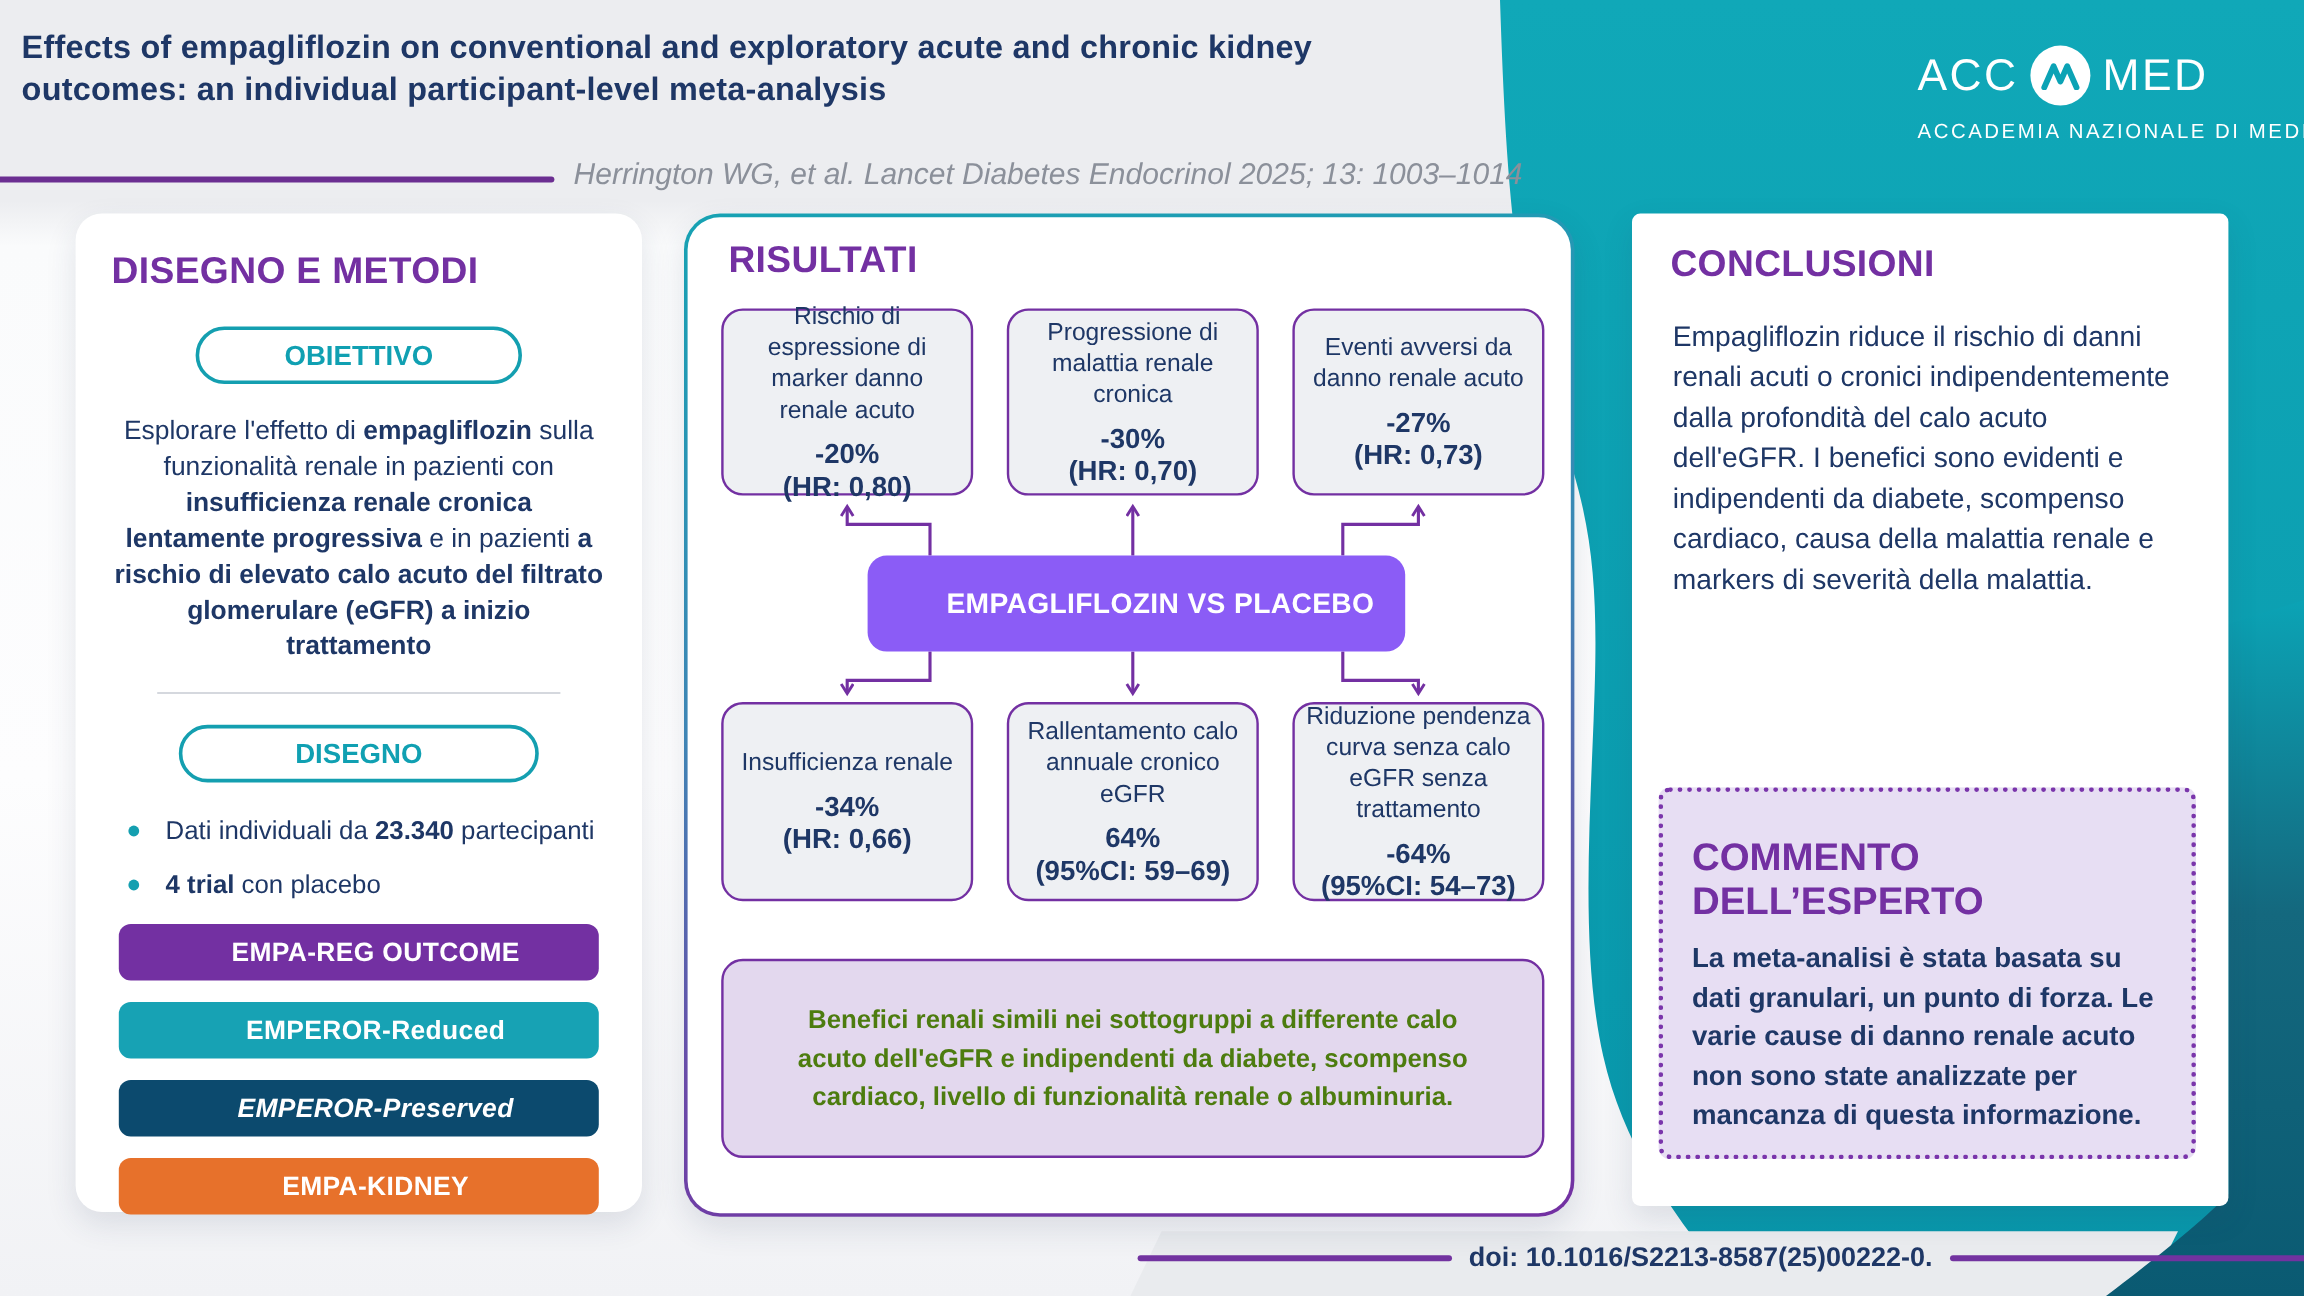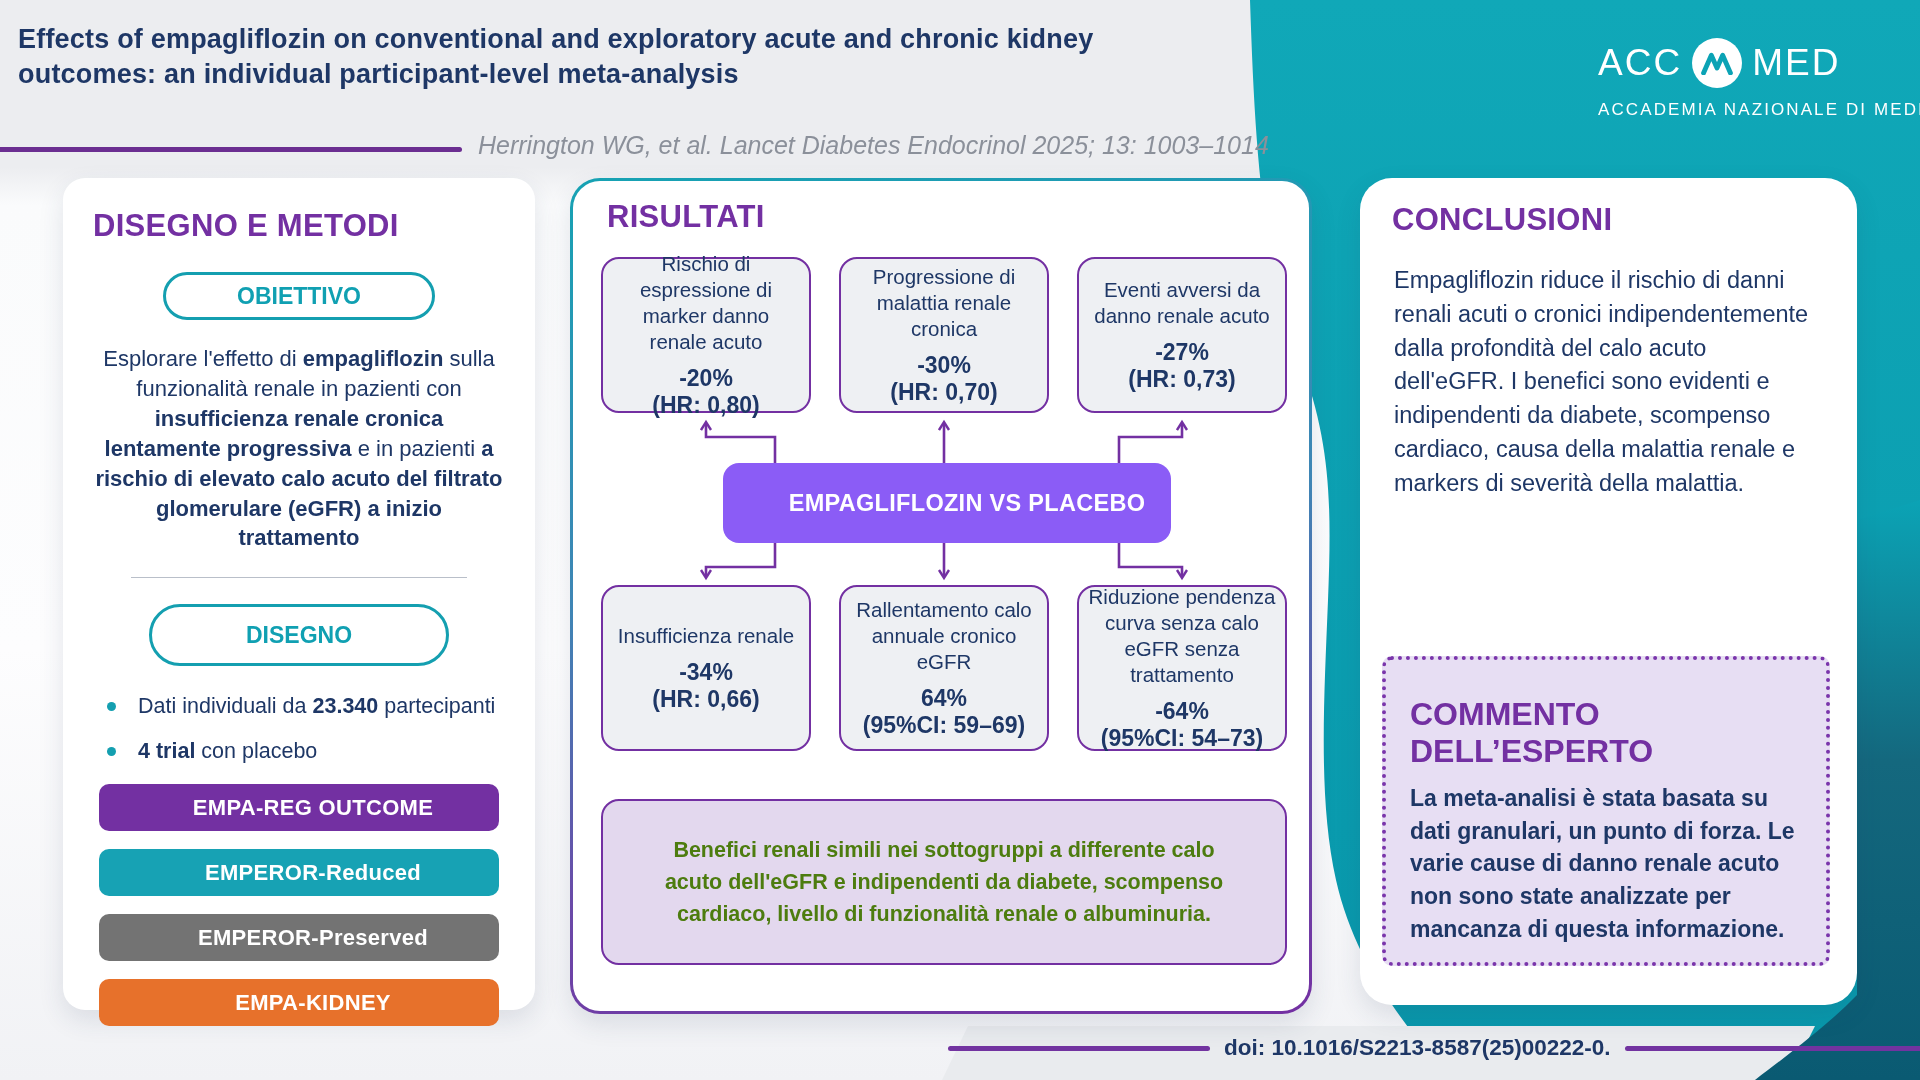--- a/index.html
+++ b/index.html
@@ -21,36 +21,36 @@
   .logo-acc,.logo-med{font-size:37px;letter-spacing:2px;font-weight:400;}
   .logo-circle{width:50px;height:50px;border-radius:50%;background:#fff;display:flex;align-items:center;justify-content:center;}
   .logo-sub{margin-top:12px;font-size:17px;letter-spacing:2.1px;white-space:nowrap;}
   
   .card{position:absolute;background:#fff;box-shadow:0 10px 26px rgba(40,60,90,.12);z-index:2;}
   #card-design{left:63px;top:178px;width:472px;height:832px;border-radius:22px;padding:30px 30px 0 30px;}
   #card-results-wrap{left:570px;top:178px;width:742px;height:836px;border-radius:30px;padding:3px;
     background:linear-gradient(170deg,#16a2b3 0%,#3f85b5 45%,#6a4aa8 75%,#7330a2 100%);
     box-shadow:0 10px 26px rgba(40,60,90,.12);position:absolute;z-index:2;}
   #card-results{position:relative;width:100%;height:100%;background:#fff;border-radius:27px;}
-  #card-conclusions{left:1360px;top:178px;width:497px;height:827px;border-radius:32px;padding:24px 34px 0 32px;}
+  #card-conclusions{left:1360px;top:178px;width:497px;height:827px;border-radius:7px;padding:24px 34px 0 32px;}
   h1.panel{margin:0;color:#7330a2;font-size:31px;font-weight:bold;letter-spacing:.3px;}
   
   .pill{margin:0 auto;border:3px solid #149fb0;border-radius:999px;color:#10a0b2;
     font-weight:bold;font-size:23px;display:flex;align-items:center;justify-content:center;background:#fff;}
   #pill-obiettivo{width:272px;height:48px;margin-top:28px;}
-  #pill-disegno{width:300px;height:62px;margin-top:26px;text-align:right;}
+  #pill-disegno{width:300px;height:48px;margin-top:26px;text-align:right;}
   .objective{margin:24px 2px 0 2px;color:#1e3766;font-size:22px;line-height:1.36;text-align:center;}
   .divider{width:336px;margin:24px auto 0 auto;border-top:1.5px solid #b9bfc9;}
   .bullets{margin:28px 0 0 14px;}
   .bullet-row{display:flex;align-items:baseline;margin-bottom:20px;color:#1e3766;font-size:21.5px;}
   .bullet-dot{width:9px;height:9px;border-radius:50%;background:#149fb0;margin-right:22px;flex:none;align-self:center;}
   .bars{margin:16px 6px 0 6px;display:flex;flex-direction:column;gap:18px;}
   .bar{height:47px;border-radius:10px;display:flex;align-items:center;justify-content:center;
     color:#fff;font-weight:bold;font-size:22px;letter-spacing:.3px;padding-left:28px;}
-  .bar-0{background:#7330a2;} .bar-1{background:#17a2b4;} .bar-2{background:#737373;} .bar-3{background:#e7712b;}
+  .bar-0{background:#7330a2;} .bar-1{background:#17a2b4;} .bar-2{background:#0c4a6e;font-style:italic;} .bar-3{background:#e7712b;}
   
   #card-results h1{position:absolute;left:34px;top:18px;}
   .rbox{position:absolute;width:210px;border:2.5px solid #7330a2;border-radius:18px;background:#eef0f3;
     display:flex;flex-direction:column;align-items:center;justify-content:center;text-align:center;
     color:#1e3766;padding:8px 9px;z-index:2;}
   .rbox .lbl{font-size:20.5px;line-height:1.26;}
   .rbox .val{font-size:23px;font-weight:bold;margin-top:10px;}
   .rbox .det{font-size:23px;font-weight:bold;}
   .row-top .rbox{top:76px;height:156px;}
   .row-bot .rbox{top:404px;height:166px;}

